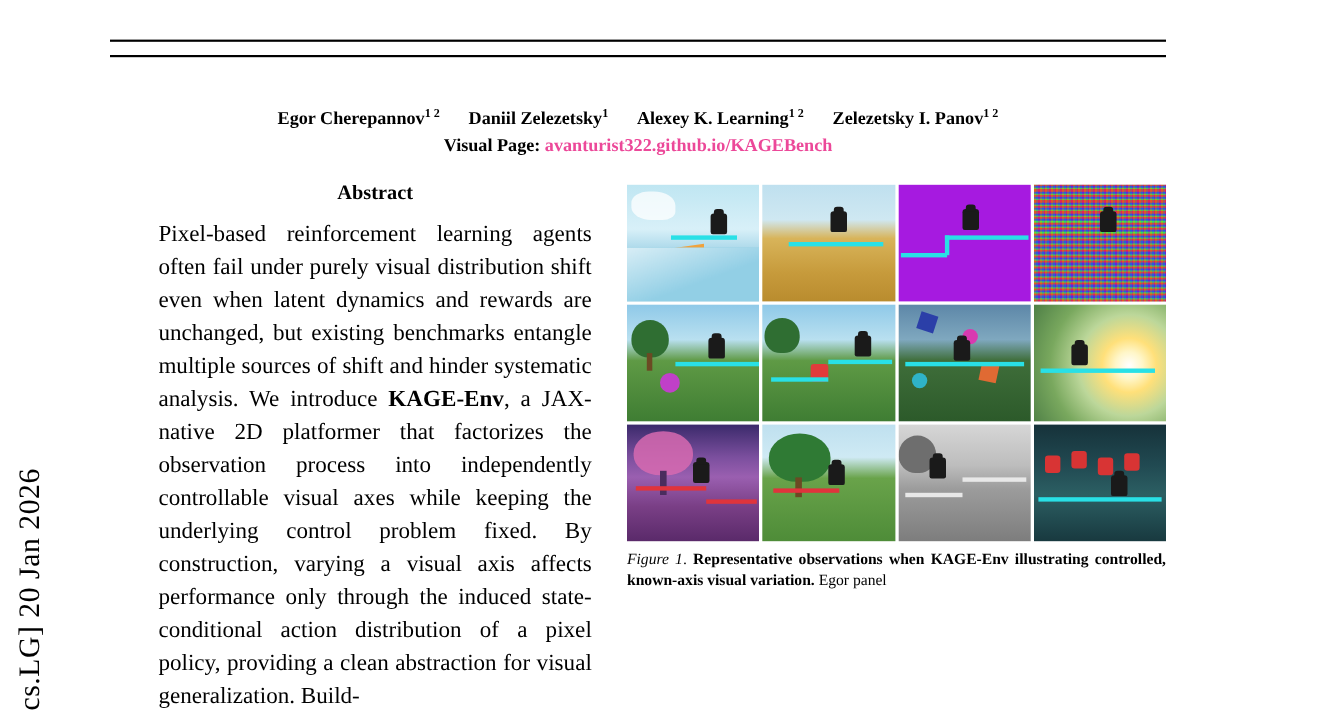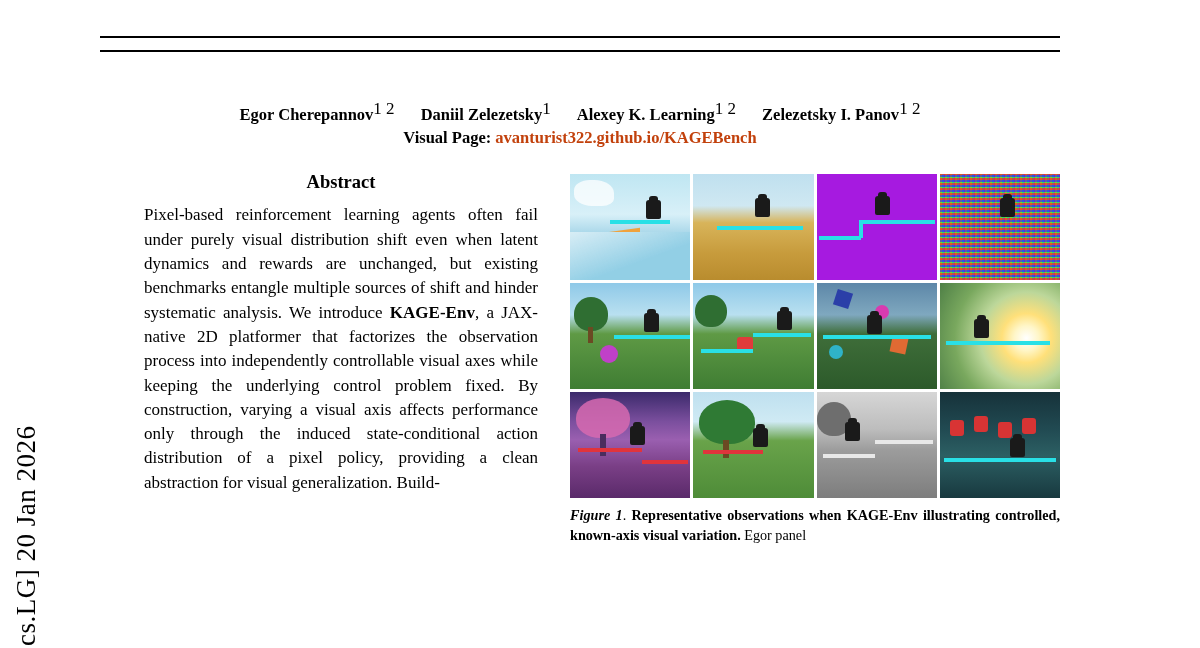--- a/index.html
+++ b/index.html
@@ -66,34 +66,34 @@
   }
 
   .authors {
     text-align: center;
     font-size: 16.5px;
     font-weight: bold;
     margin-top: 44px;
     line-height: 1.45;
   }
   .authors .sup {
-    font-size: 17px;
+    font-size: 11px;
     vertical-align: super;
-    font-weight: normal;
+    font-weight: bold;
   }
   .author + .author { margin-left: 22px; }
 
   .projline {
     text-align: center;
     font-size: 16.5px;
     font-weight: bold;
     margin-top: 2px;
   }
   .projline a {
-    color: #c2410c;
+    color: #ec4899;
     text-decoration: none;
     font-weight: bold;
   }
 
   .columns {
     display: flex;
     margin-top: 22px;
     gap: 32px;
   }
   .col-left {
@@ -105,21 +105,21 @@
   }
 
   .abstract-head {
     text-align: center;
     font-size: 18.5px;
     font-weight: bold;
     margin-top: 2px;
     margin-bottom: 10px;
   }
   .abstract-body {
-    font-size: 17px;
+    font-size: 21px;
     line-height: 1.43;
     text-align: justify;
     text-justify: inter-word;
     hyphens: auto;
     font-family: Liberation Serif, serif;
   }
   .abstract-body b { font-weight: bold; }
 
   
   .figure {
@@ -220,21 +220,20 @@
 
   .fig-caption {
     width: 490px;
     margin-top: 8px;
     font-size: 14.2px;
     line-height: 1.35;
     text-align: justify;
   }
   .fig-caption .figlabel {
     font-style: italic;
-    font-weight: bold;
   }
   .fig-caption b { font-weight: bold; }
 </style>
 </head>
 <body>
 
 <div class="arxiv-stamp">
   <span>cs.LG]  20 Jan 2026</span>
 </div>
 

